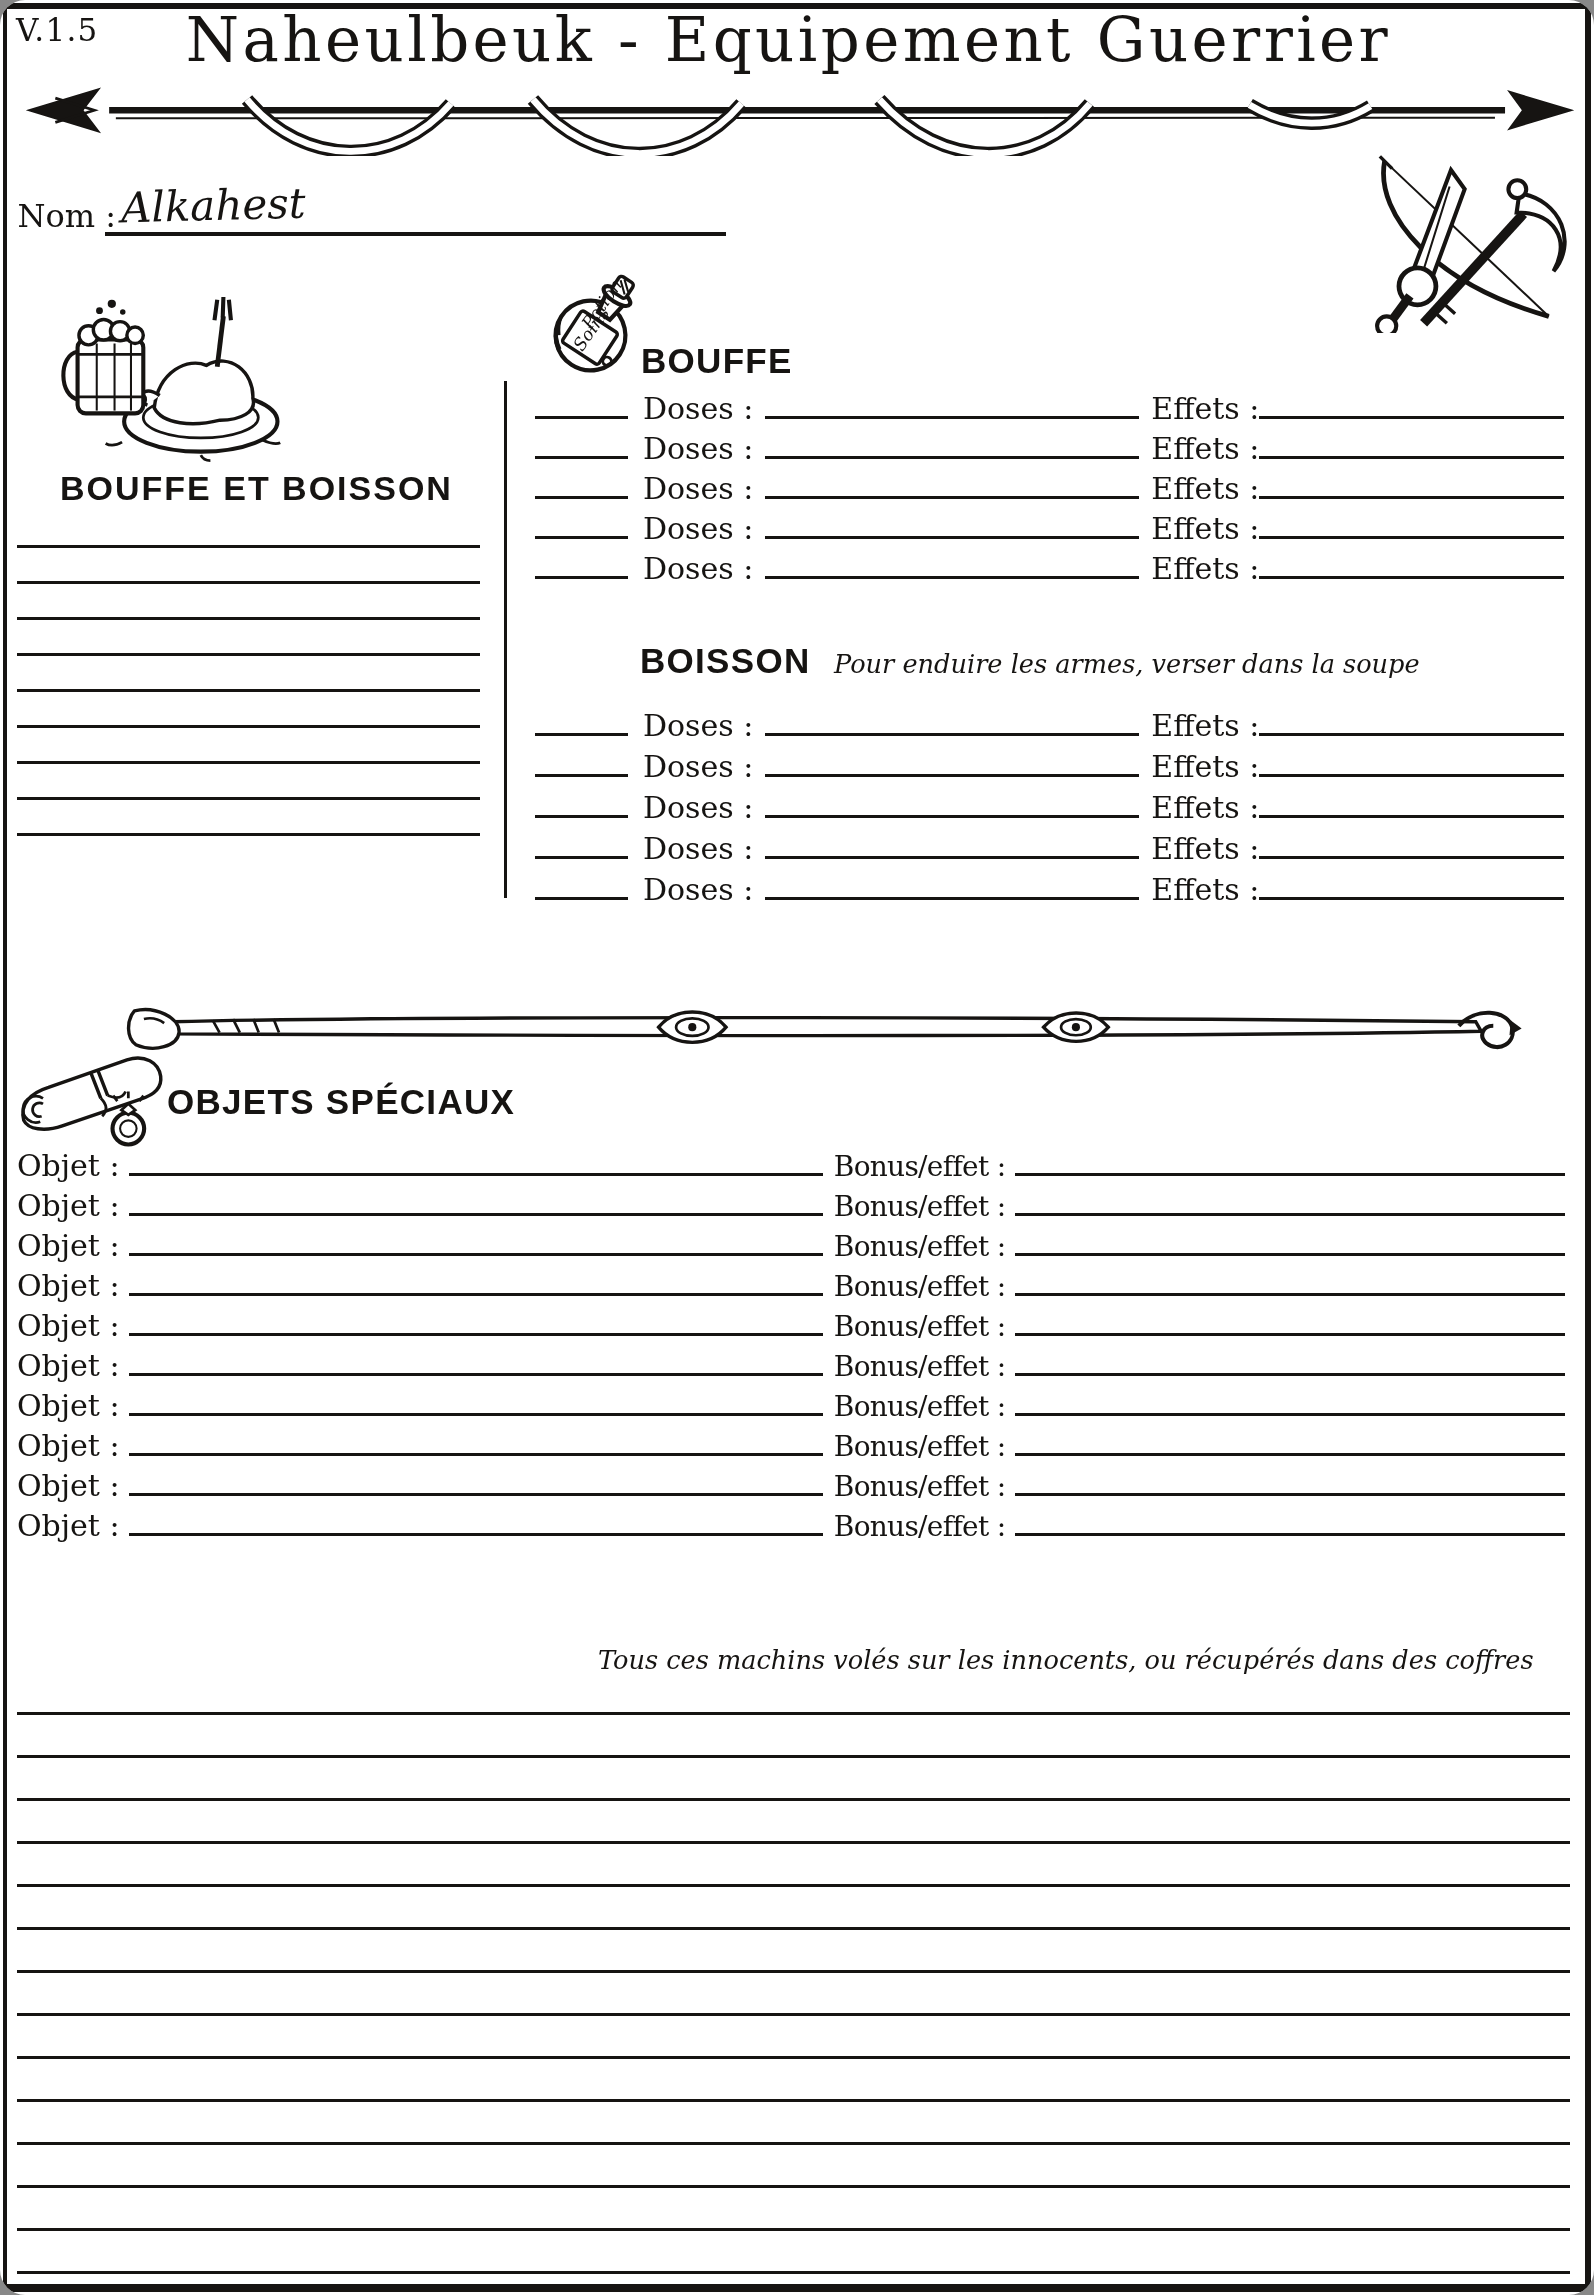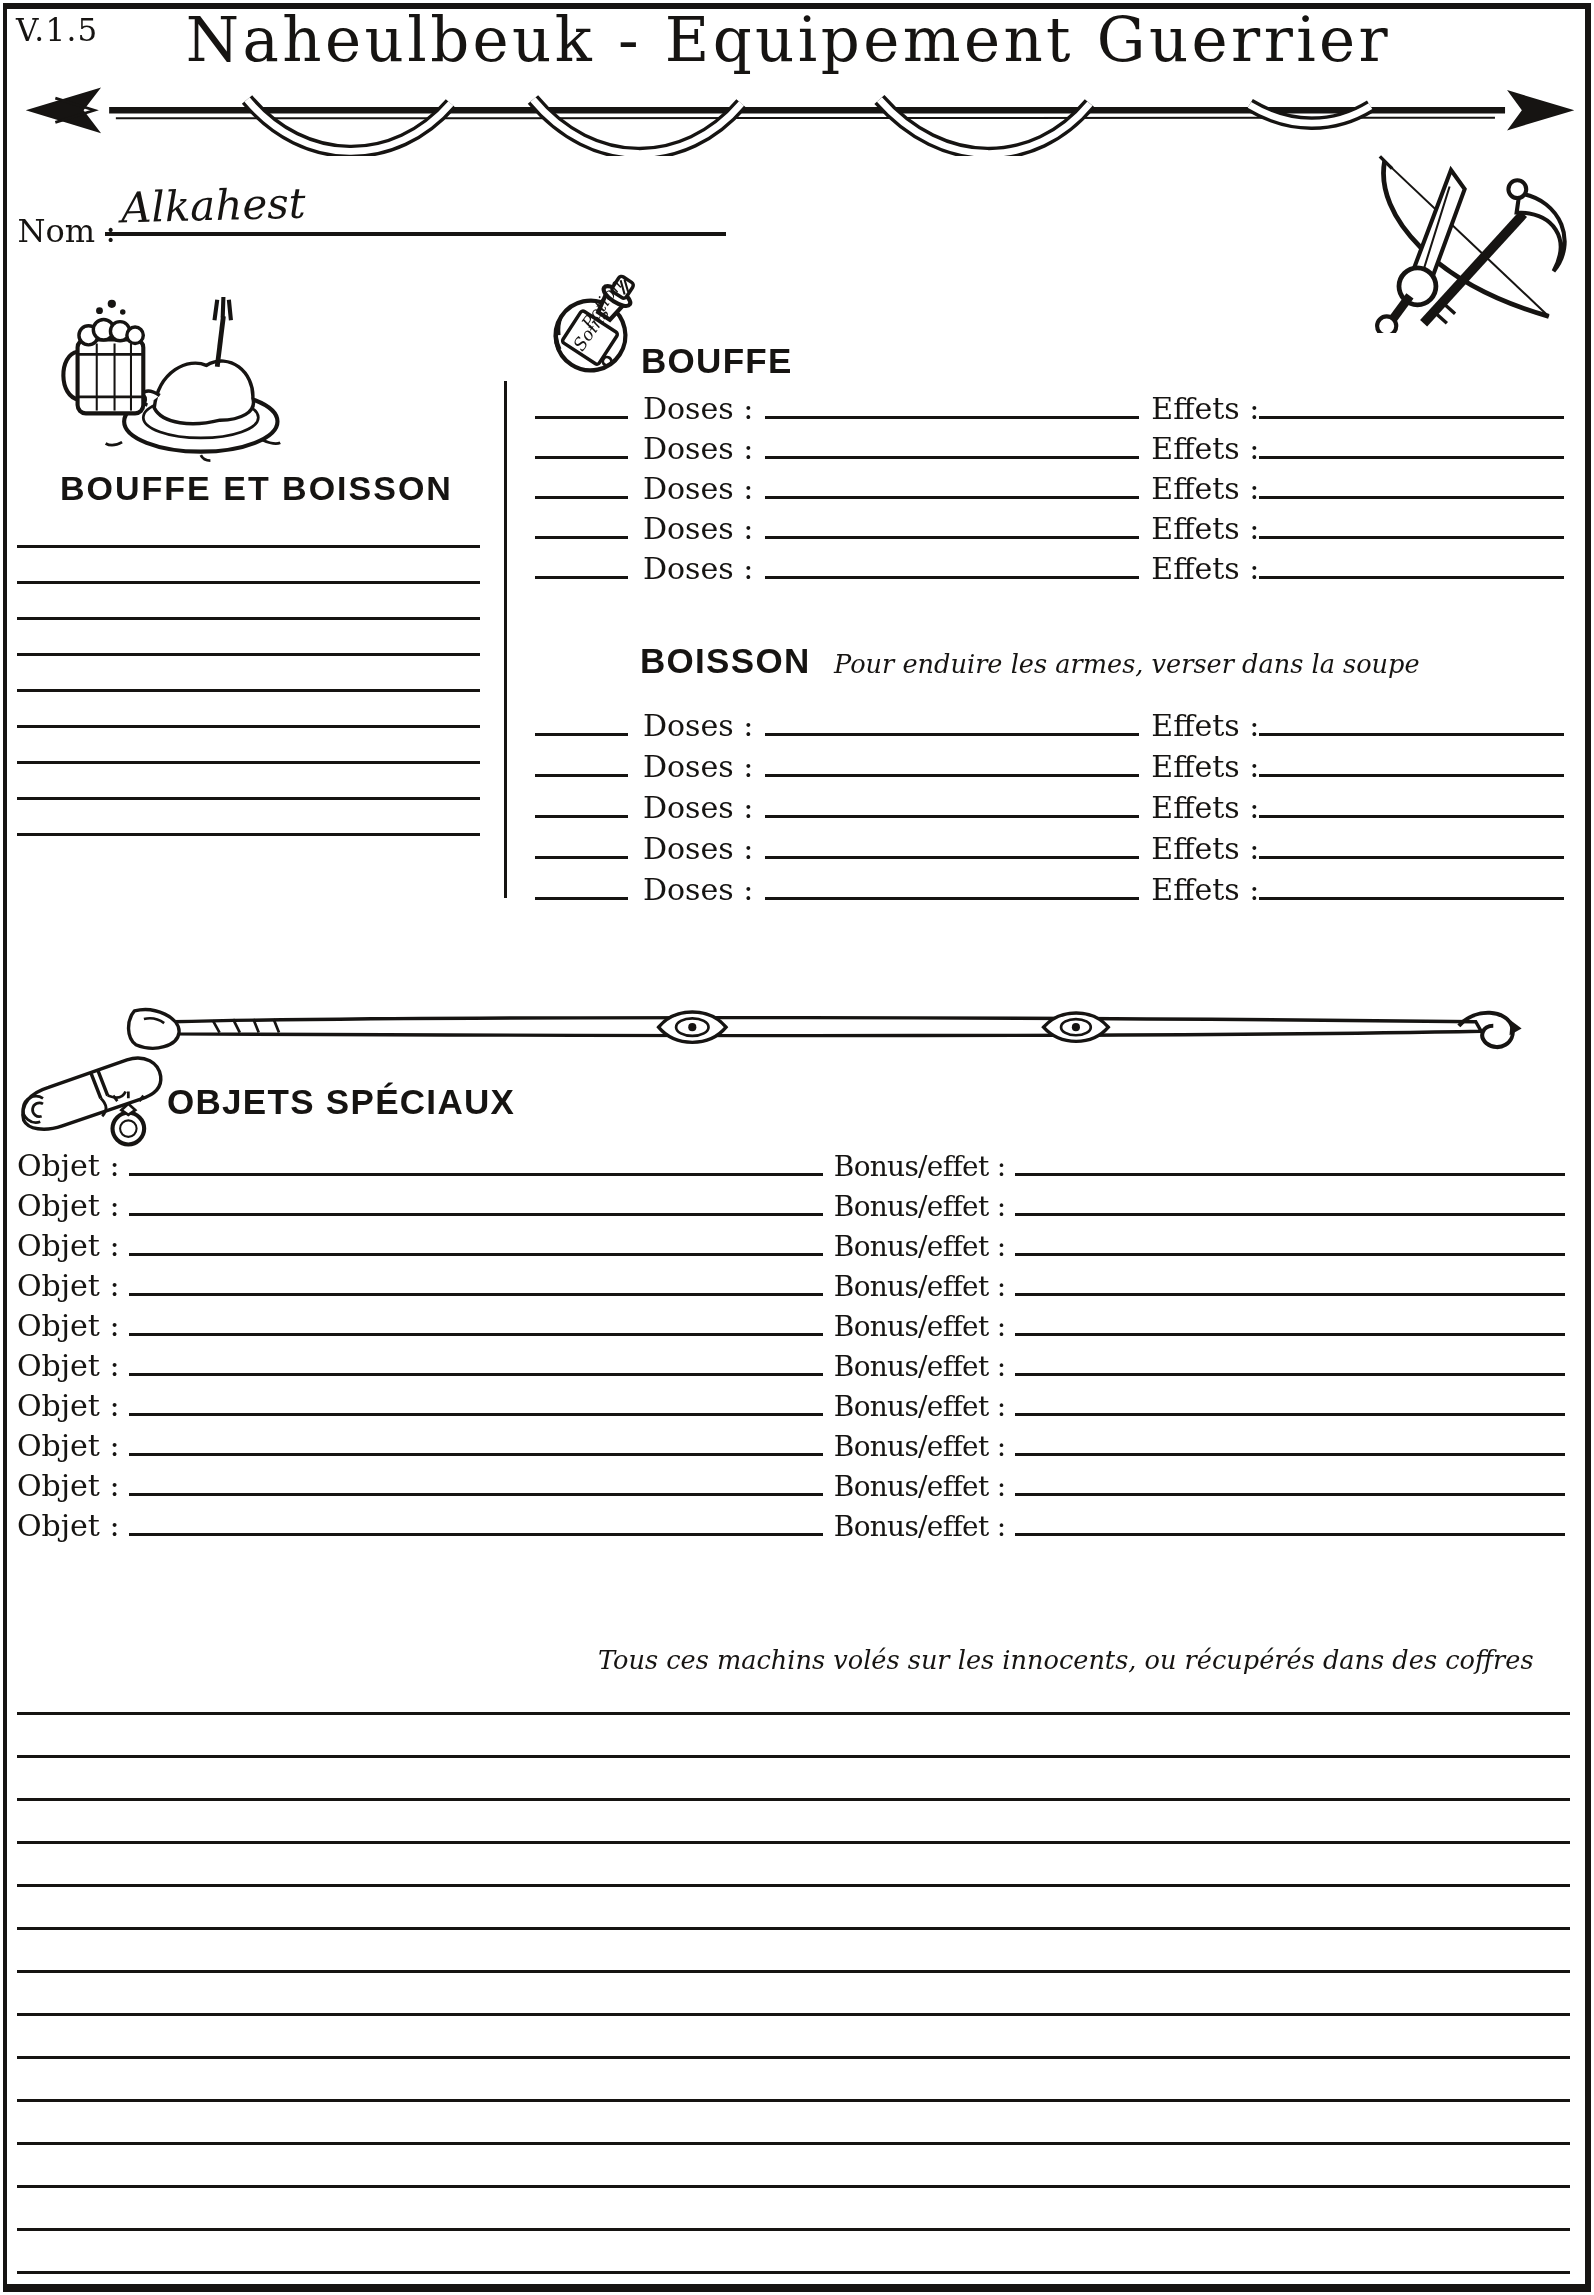--- a/index.html
+++ b/index.html
@@ -1,29 +1,29 @@
 <!DOCTYPE html>
 <html style="font-size:10.8px"><head>
 <meta charset="utf-8">
 <style>
   :root{ --ink:#161412; --paper:#ffffff; }
   *{ box-sizing:border-box; margin:0; padding:0; }
   html,body{ background:#888; }
   .page{ position:relative; width:1594px; height:2295px; background:var(--paper);
-          font-family:"DejaVu Serif", serif; color:var(--ink); overflow:hidden; }
+          font-family:"DejaVu Serif", serif; color:var(--ink); overflow:hidden;border-radius:25px; }
   .frame{ position:absolute; inset:2.7px; border:solid var(--ink); border-width:6px 6px 8.8px 4px; pointer-events:none; }
 
   .version{ position:absolute; left:16px; top:12px; font-size:31px; letter-spacing:1.3px; }
   .title{ position:absolute; left:115px; top:4px; width:1347px; text-align:center;
           font-size:61px; letter-spacing:3.4px; white-space:nowrap; }
 
   .abs{ position:absolute; }
   svg{ display:block; }
 
-  .name-label{ position:absolute; left:17.5px; top:212px; font-size:32px; }
+  .name-label{ position:absolute; left:17.5px; top:197px; font-size:32px; }
   .name-value{ position:absolute; left:121px; top:181px; font-size:42px; font-style:italic; transform:rotate(-1.5deg); }
   .name-underline{ position:absolute; left:105px; top:232px; width:621px; height:4px; background:var(--ink); }
 
   .h-bold{ font-family:"Liberation Sans", sans-serif; font-weight:bold; letter-spacing:1.3px; white-space:nowrap; }
   .bouffe-title{ position:absolute; left:48px; top:469px; font-size:34px; letter-spacing:2px;margin-left:12px; }
   .potions-title{ position:absolute; left:641px; top:341px; font-size:35px; }
   .poisons-title{ position:absolute; left:640px; top:641px; font-size:35px; }
   .objets-title{ position:absolute; left:167px; top:1082px; font-size:35px; }
   .butin-title{ position:absolute; left:17px; top:1634px; font-size:36px; }
 

